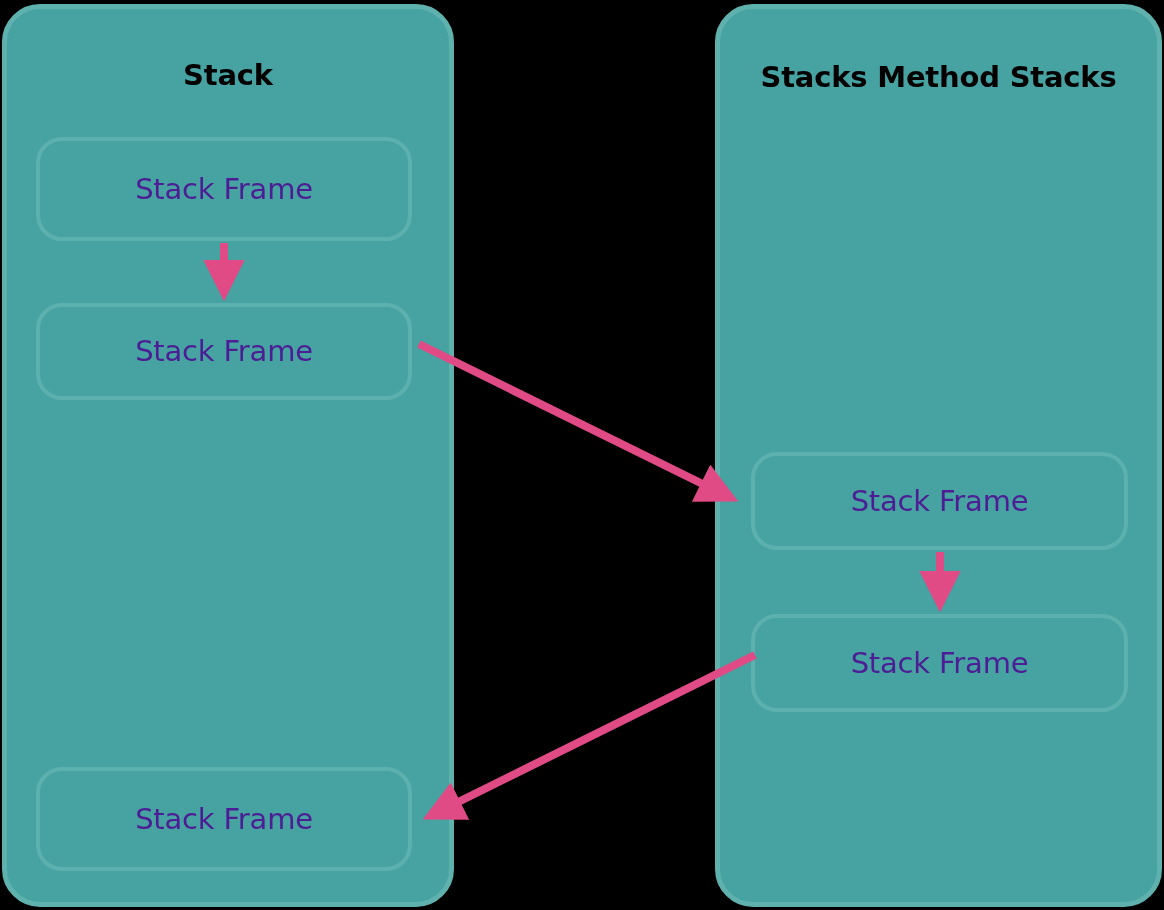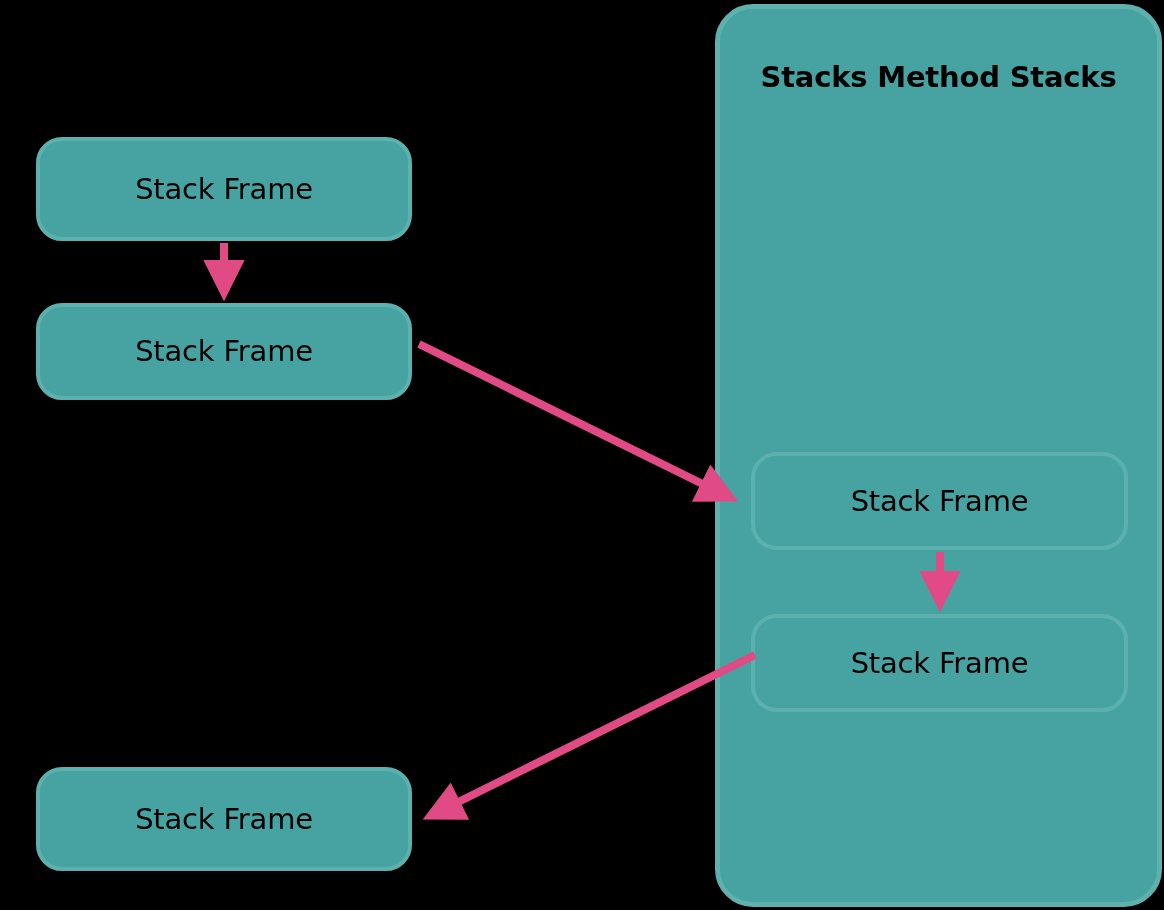--- a/index.html
+++ b/index.html
@@ -56,21 +56,21 @@
     position: absolute;
     box-sizing: border-box;
     background: #47a3a1;
     border: 4px solid #5cb0ad;
     border-radius: 26px;
     display: flex;
     align-items: center;
     justify-content: center;
   }
   .frame-label {
-    color: #000000;
+    color: #4c1d95;
     font-size: 29px;
     line-height: 1;
     letter-spacing: -0.2px;
     white-space: nowrap;
   }
 
   
   #frame-l0 { left: 36px; top: 137px; width: 376px; height: 104px; }
   #frame-l1 { left: 36px; top: 303px; width: 376px; height: 97px; }
   #frame-l2 { left: 36px; top: 767px; width: 376px; height: 104px; }
@@ -86,20 +86,23 @@
     width: 1164px;
     height: 910px;
     pointer-events: none;
   }
 </style>
 </head>
 <body>
 
 <div id="canvas">
 
+  <div class="panel" id="panel-stack">
+    <div class="panel-title">Stack</div>
+  </div>
 
   <div class="frame" id="frame-l0">
     <span class="frame-label">Stack Frame</span>
   </div>
   <div class="frame" id="frame-l1">
     <span class="frame-label">Stack Frame</span>
   </div>
   <div class="frame" id="frame-l2">
     <span class="frame-label">Stack Frame</span>
   </div>

